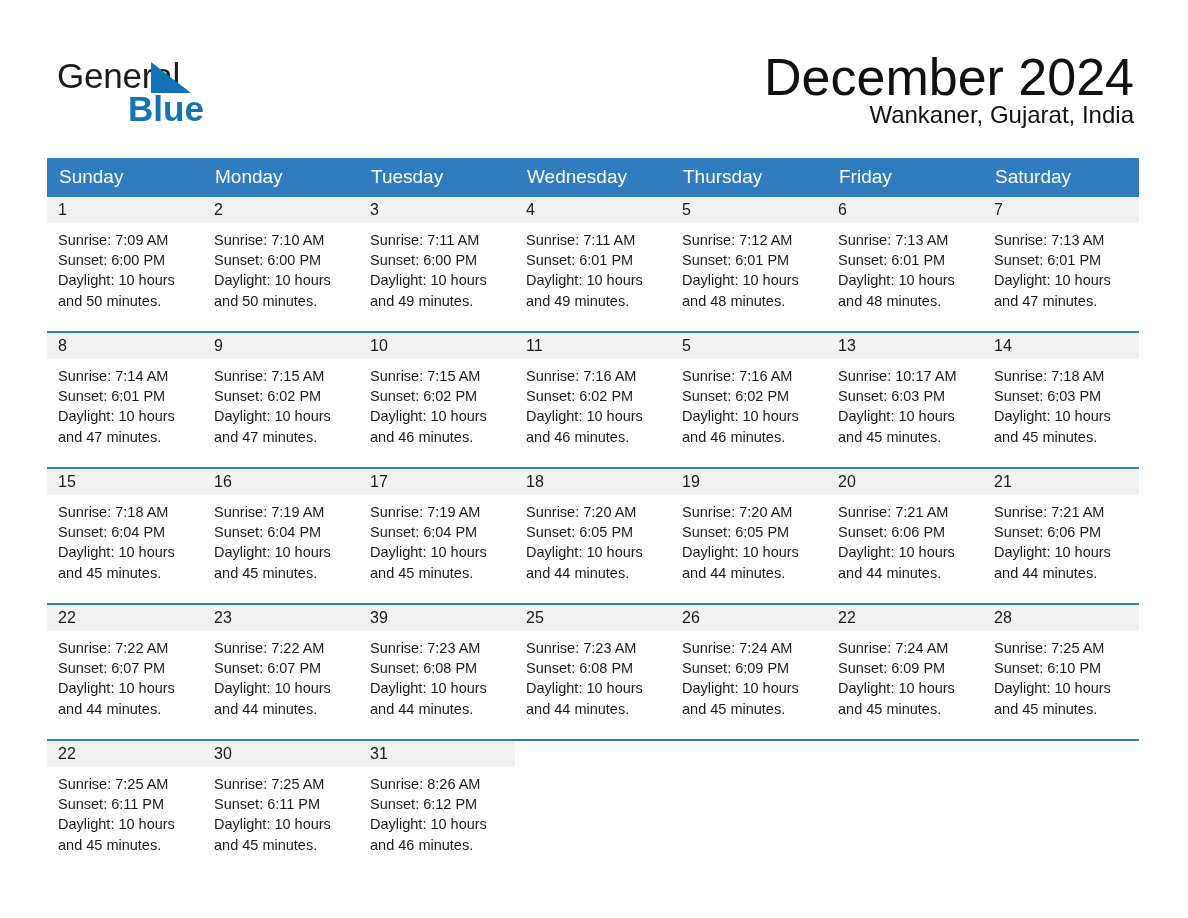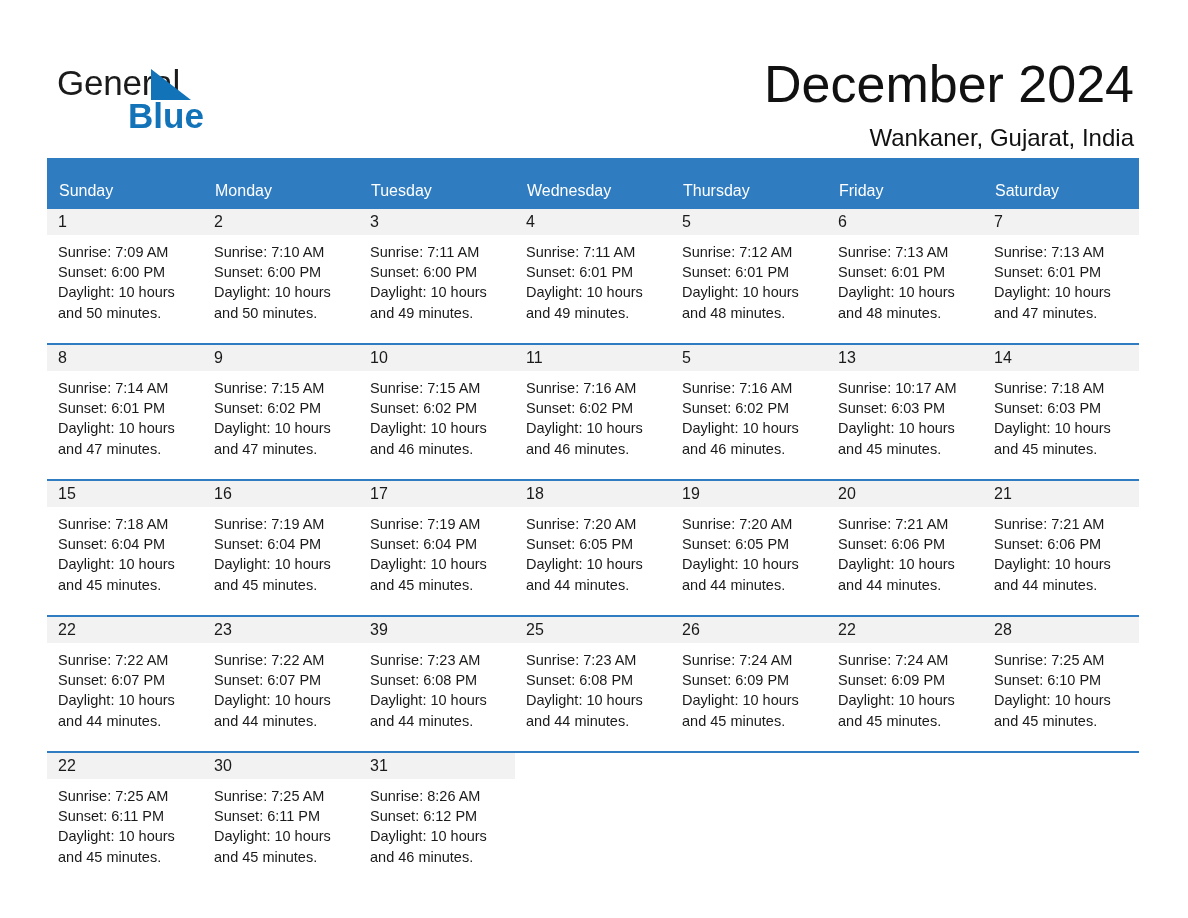--- a/index.html
+++ b/index.html
@@ -18,21 +18,21 @@
     position: relative;
     width: 1188px;
     height: 918px;
     box-sizing: border-box;
   }
 
   
   .header {
     position: absolute;
     left: 0;
-    top: 15px;
+    top: 8px;
     width: 1188px;
     height: 156px;
   }
   .logo {
     position: absolute;
     left: 57px;
     top: 50px;
     width: 240px;
     height: 72px;
   }
@@ -71,21 +71,21 @@
     text-align: right;
   }
   .cal-title {
     font-size: 52px;
     line-height: 48px;
     font-weight: 400;
     color: #111111;
     white-space: nowrap;
   }
   .cal-subtitle {
-    margin-top: 16px;
+    margin-top: 0;
     font-size: 24px;
     line-height: 28px;
     font-weight: 400;
     color: #111111;
     white-space: nowrap;
   }
 
   
   .calendar {
     position: absolute;
@@ -94,24 +94,24 @@
     width: 1092px;
   }
   table.cal-table {
     width: 1092px;
     border-collapse: collapse;
     table-layout: fixed;
   }
   table.cal-table th {
     background: #2f7cc0;
     color: #ffffff;
-    font-size: 16px;
+    font-size: 19px;
     font-weight: 400;
     text-align: left;
-    padding: 24px 0 9px 12px;
+    padding: 8px 0 9px 12px;
     height: 18px;
     border: none;
   }
   td.daycell {
     vertical-align: top;
     padding: 0;
     border: none;
     width: 156px;
     height: 134px;
     border-top: 2px solid #2f7cc0;

